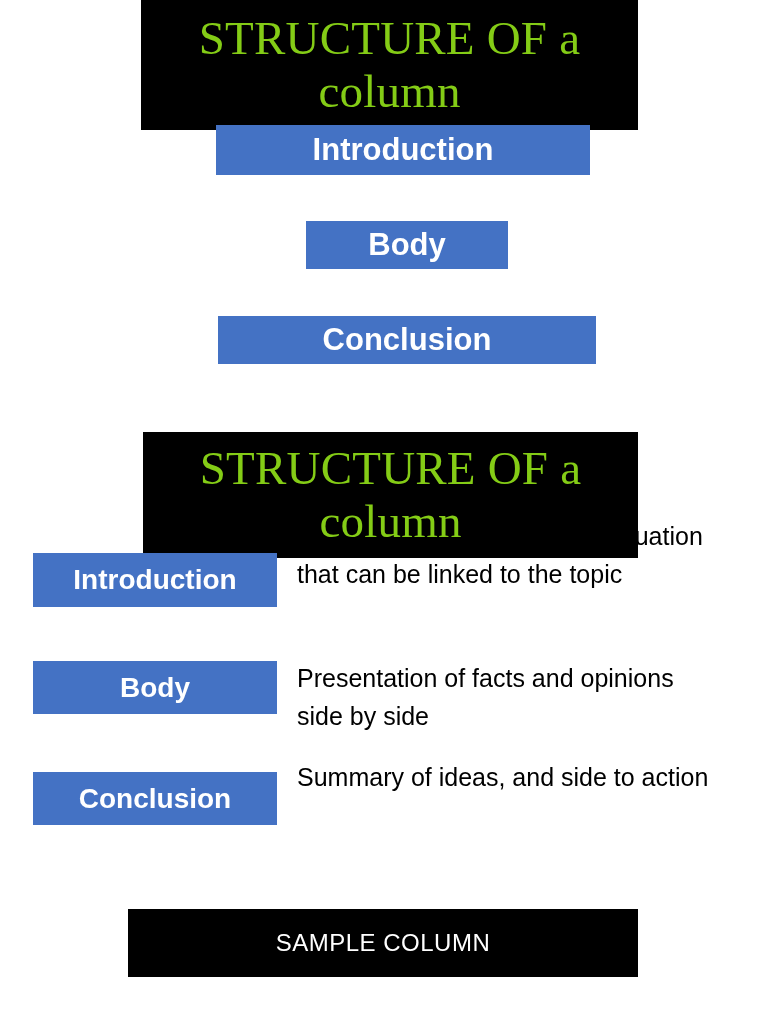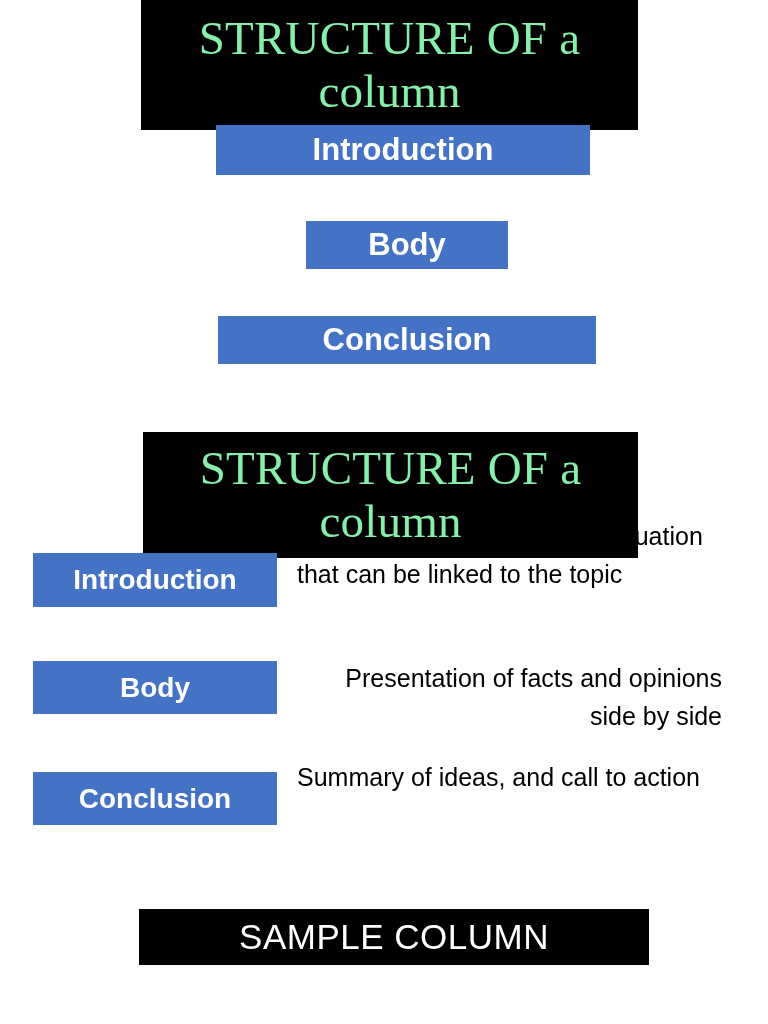--- a/index.html
+++ b/index.html
@@ -21,21 +21,21 @@
     left: 0;
     top: 0;
     width: 768px;
     height: 1024px;
   }
 
   
   .title-banner {
     position: absolute;
     background: #000000;
-    color: #86efac;
+    color: #84cc16;
     font-family: "Liberation Serif", serif;
     font-weight: 400;
     text-align: center;
     line-height: 1.12;
     letter-spacing: 0.2px;
     box-sizing: border-box;
     white-space: pre-line;
   }
 
   #title-banner-one {
@@ -127,42 +127,41 @@
     left: 297px;
     width: 425px;
     color: #000000;
     font-family: "Liberation Sans", sans-serif;
     font-size: 25px;
     line-height: 1.52;
     font-weight: 400;
     z-index: 3;
   }
   #description-introduction { top: 517px; }
-  #description-body { top: 659px; text-align: right; }
+  #description-body { top: 659px; }
   #description-conclusion { top: 758px; }
 
   
   #sample-column-banner {
     position: absolute;
     left: 128px;
     top: 909px;
     width: 510px;
-    height: 56px;
+    height: 68px;
     background: #000000;
     color: #ffffff;
     font-family: "Liberation Sans", sans-serif;
-    font-size: 35px;
+    font-size: 24px;
     font-weight: 400;
     letter-spacing: 0.5px;
     display: flex;
     align-items: center;
     justify-content: center;
     box-sizing: border-box;
     z-index: 2;
-    margin-left: 11px;
   }
 </style>
 </head>
 <body>
 
 <div class="slide">
 
   <div class="title-banner" id="title-banner-one">STRUCTURE OF a
 column</div>
 
@@ -178,17 +177,17 @@
 column</div>
 
   <div class="blue-box" id="stage-two-introduction">Introduction</div>
 
   <div class="blue-box" id="stage-two-body">Body</div>
 
   <div class="description" id="description-body">Presentation of facts and opinions side by side</div>
 
   <div class="blue-box" id="stage-two-conclusion">Conclusion</div>
 
-  <div class="description" id="description-conclusion">Summary of ideas, and call to action</div>
+  <div class="description" id="description-conclusion">Summary of ideas, and side to action</div>
 
   <div id="sample-column-banner">SAMPLE COLUMN</div>
 
 </div>
 
 </body></html>

